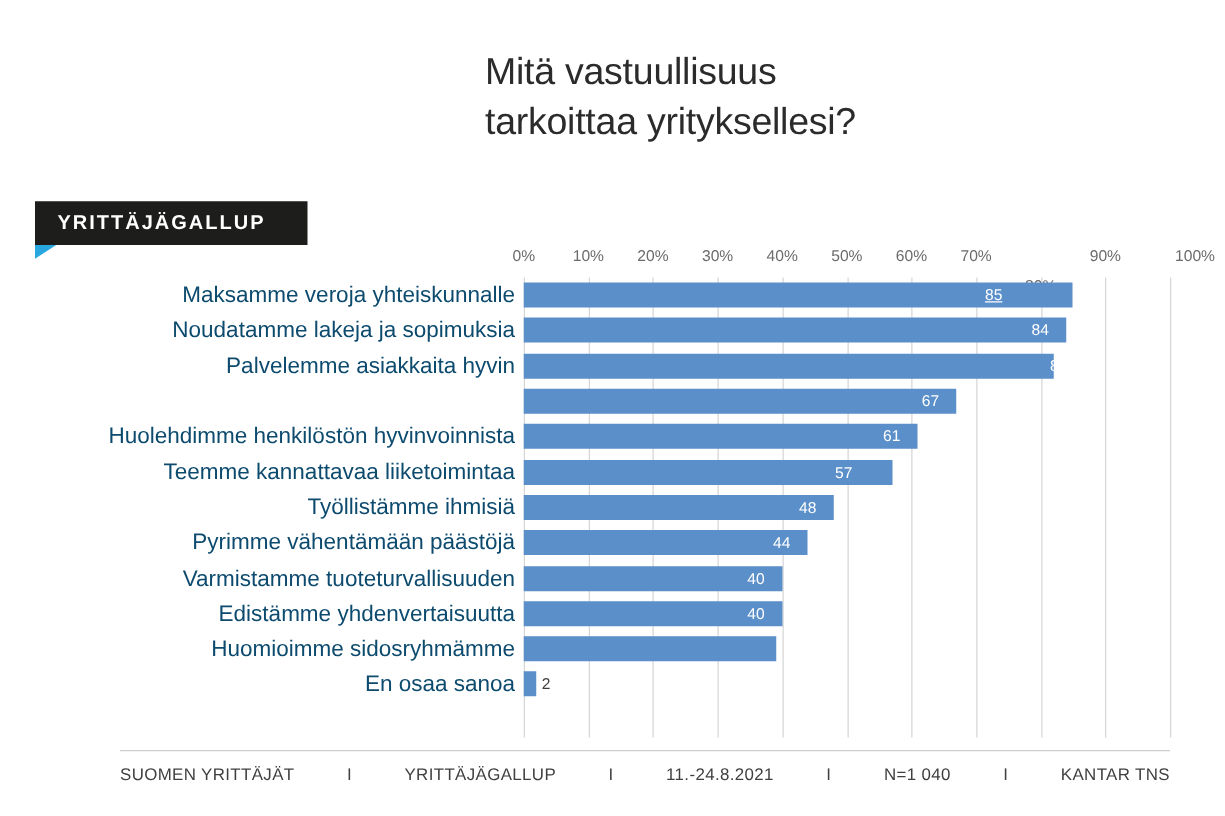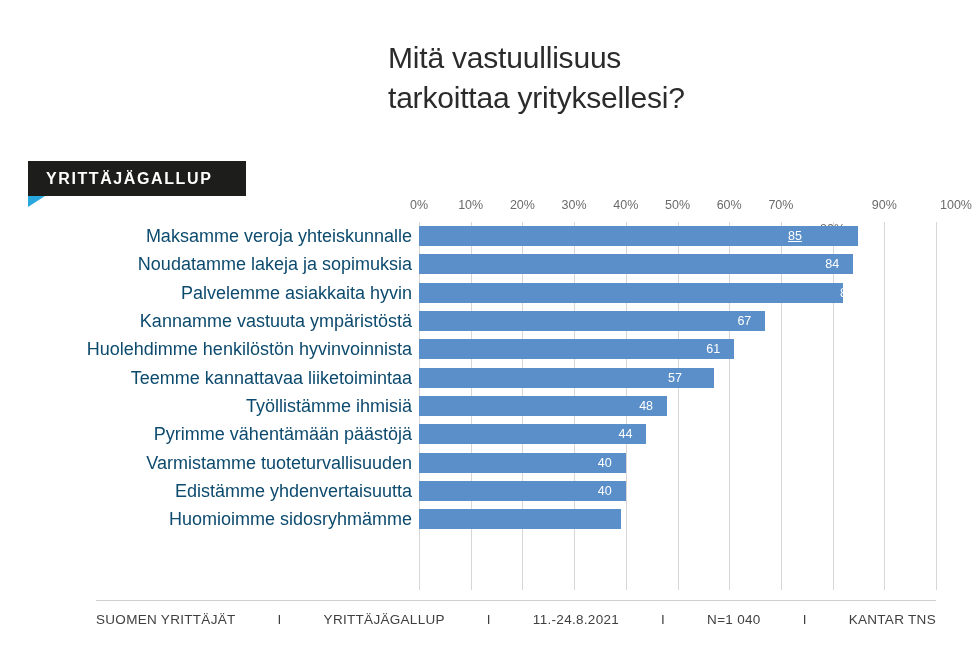--- a/index.html
+++ b/index.html
@@ -215,21 +215,20 @@
         <div class="row-label">Noudatamme lakeja ja sopimuksia</div>
         <div class="bar" style="width: 434.28px; background: rgb(91, 143, 201);"></div>
         <span class="bar-value" style="left: 825.28px;">84</span>
       </div>
       <div class="row">
         <div class="row-label">Palvelemme asiakkaita hyvin</div>
         <div class="bar" style="width: 423.94px; background: rgb(91, 143, 201);"></div>
         <span class="bar-value" style="left: 840px;">82</span>
       </div>
       <div class="row">
-        <div class="row-label">Kannamme vastuuta ympäristöstä</div>
         <div class="bar" style="width: 346.39px; background: rgb(91, 143, 201);"></div>
         <span class="bar-value" style="left: 737.39px;">67</span>
       </div>
       <div class="row">
         <div class="row-label">Huolehdimme henkilöstön hyvinvoinnista</div>
         <div class="bar" style="width: 315.37px; background: rgb(91, 143, 201);"></div>
         <span class="bar-value" style="left: 706.37px;">61</span>
       </div>
       <div class="row">
         <div class="row-label">Teemme kannattavaa liiketoimintaa</div>
@@ -254,20 +253,25 @@
       <div class="row">
         <div class="row-label">Edistämme yhdenvertaisuutta</div>
         <div class="bar" style="width: 206.8px; background: rgb(91, 143, 201);"></div>
         <span class="bar-value" style="left: 597.8px;">40</span>
       </div>
       <div class="row">
         <div class="row-label">Huomioimme sidosryhmämme</div>
         <div class="bar" style="width: 201.63px; background: rgb(91, 143, 201);"></div>
         <span class="bar-value" style="left: 592.63px; margin-left: 35px;">39</span>
       </div>
+      <div class="row">
+        <div class="row-label">En osaa sanoa</div>
+        <div class="bar" style="width: 10.34px; background: rgb(91, 143, 201);"></div>
+        <span class="bar-value outside" style="left: 433.34px;">2</span>
+      </div>
     </div>
 </div>
 
 <div class="footer-rule"></div>
 <div class="footer" id="footer">
     <span class="">SUOMEN YRITTÄJÄT</span>
     <span class="sep">I</span>
     <span class="">YRITTÄJÄGALLUP</span>
     <span class="sep">I</span>
     <span class="">11.-24.8.2021</span>

